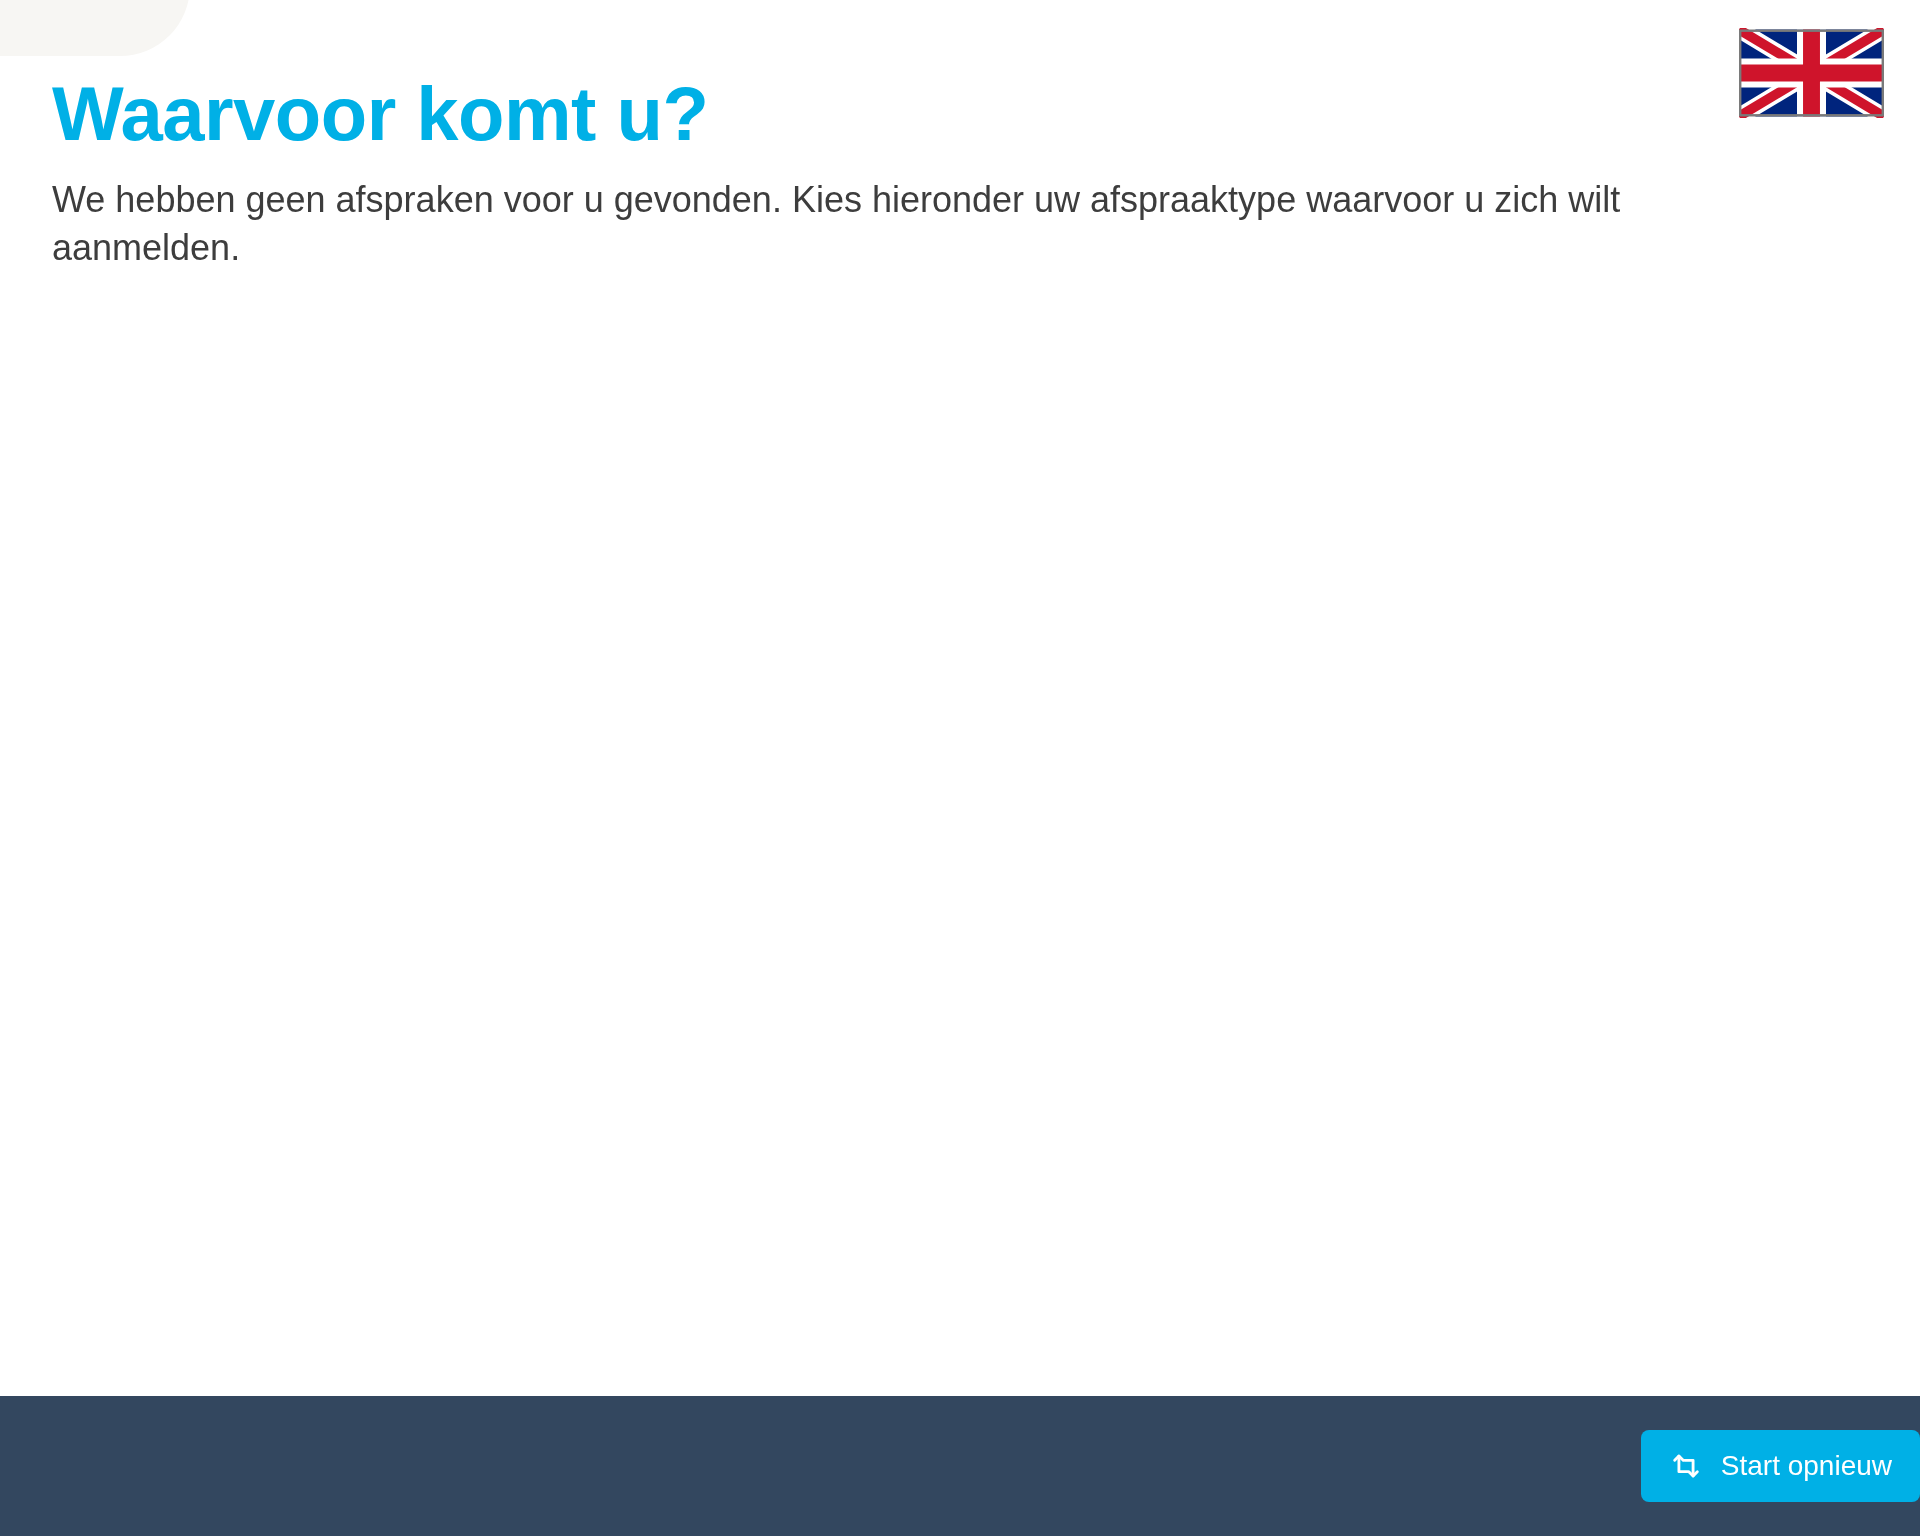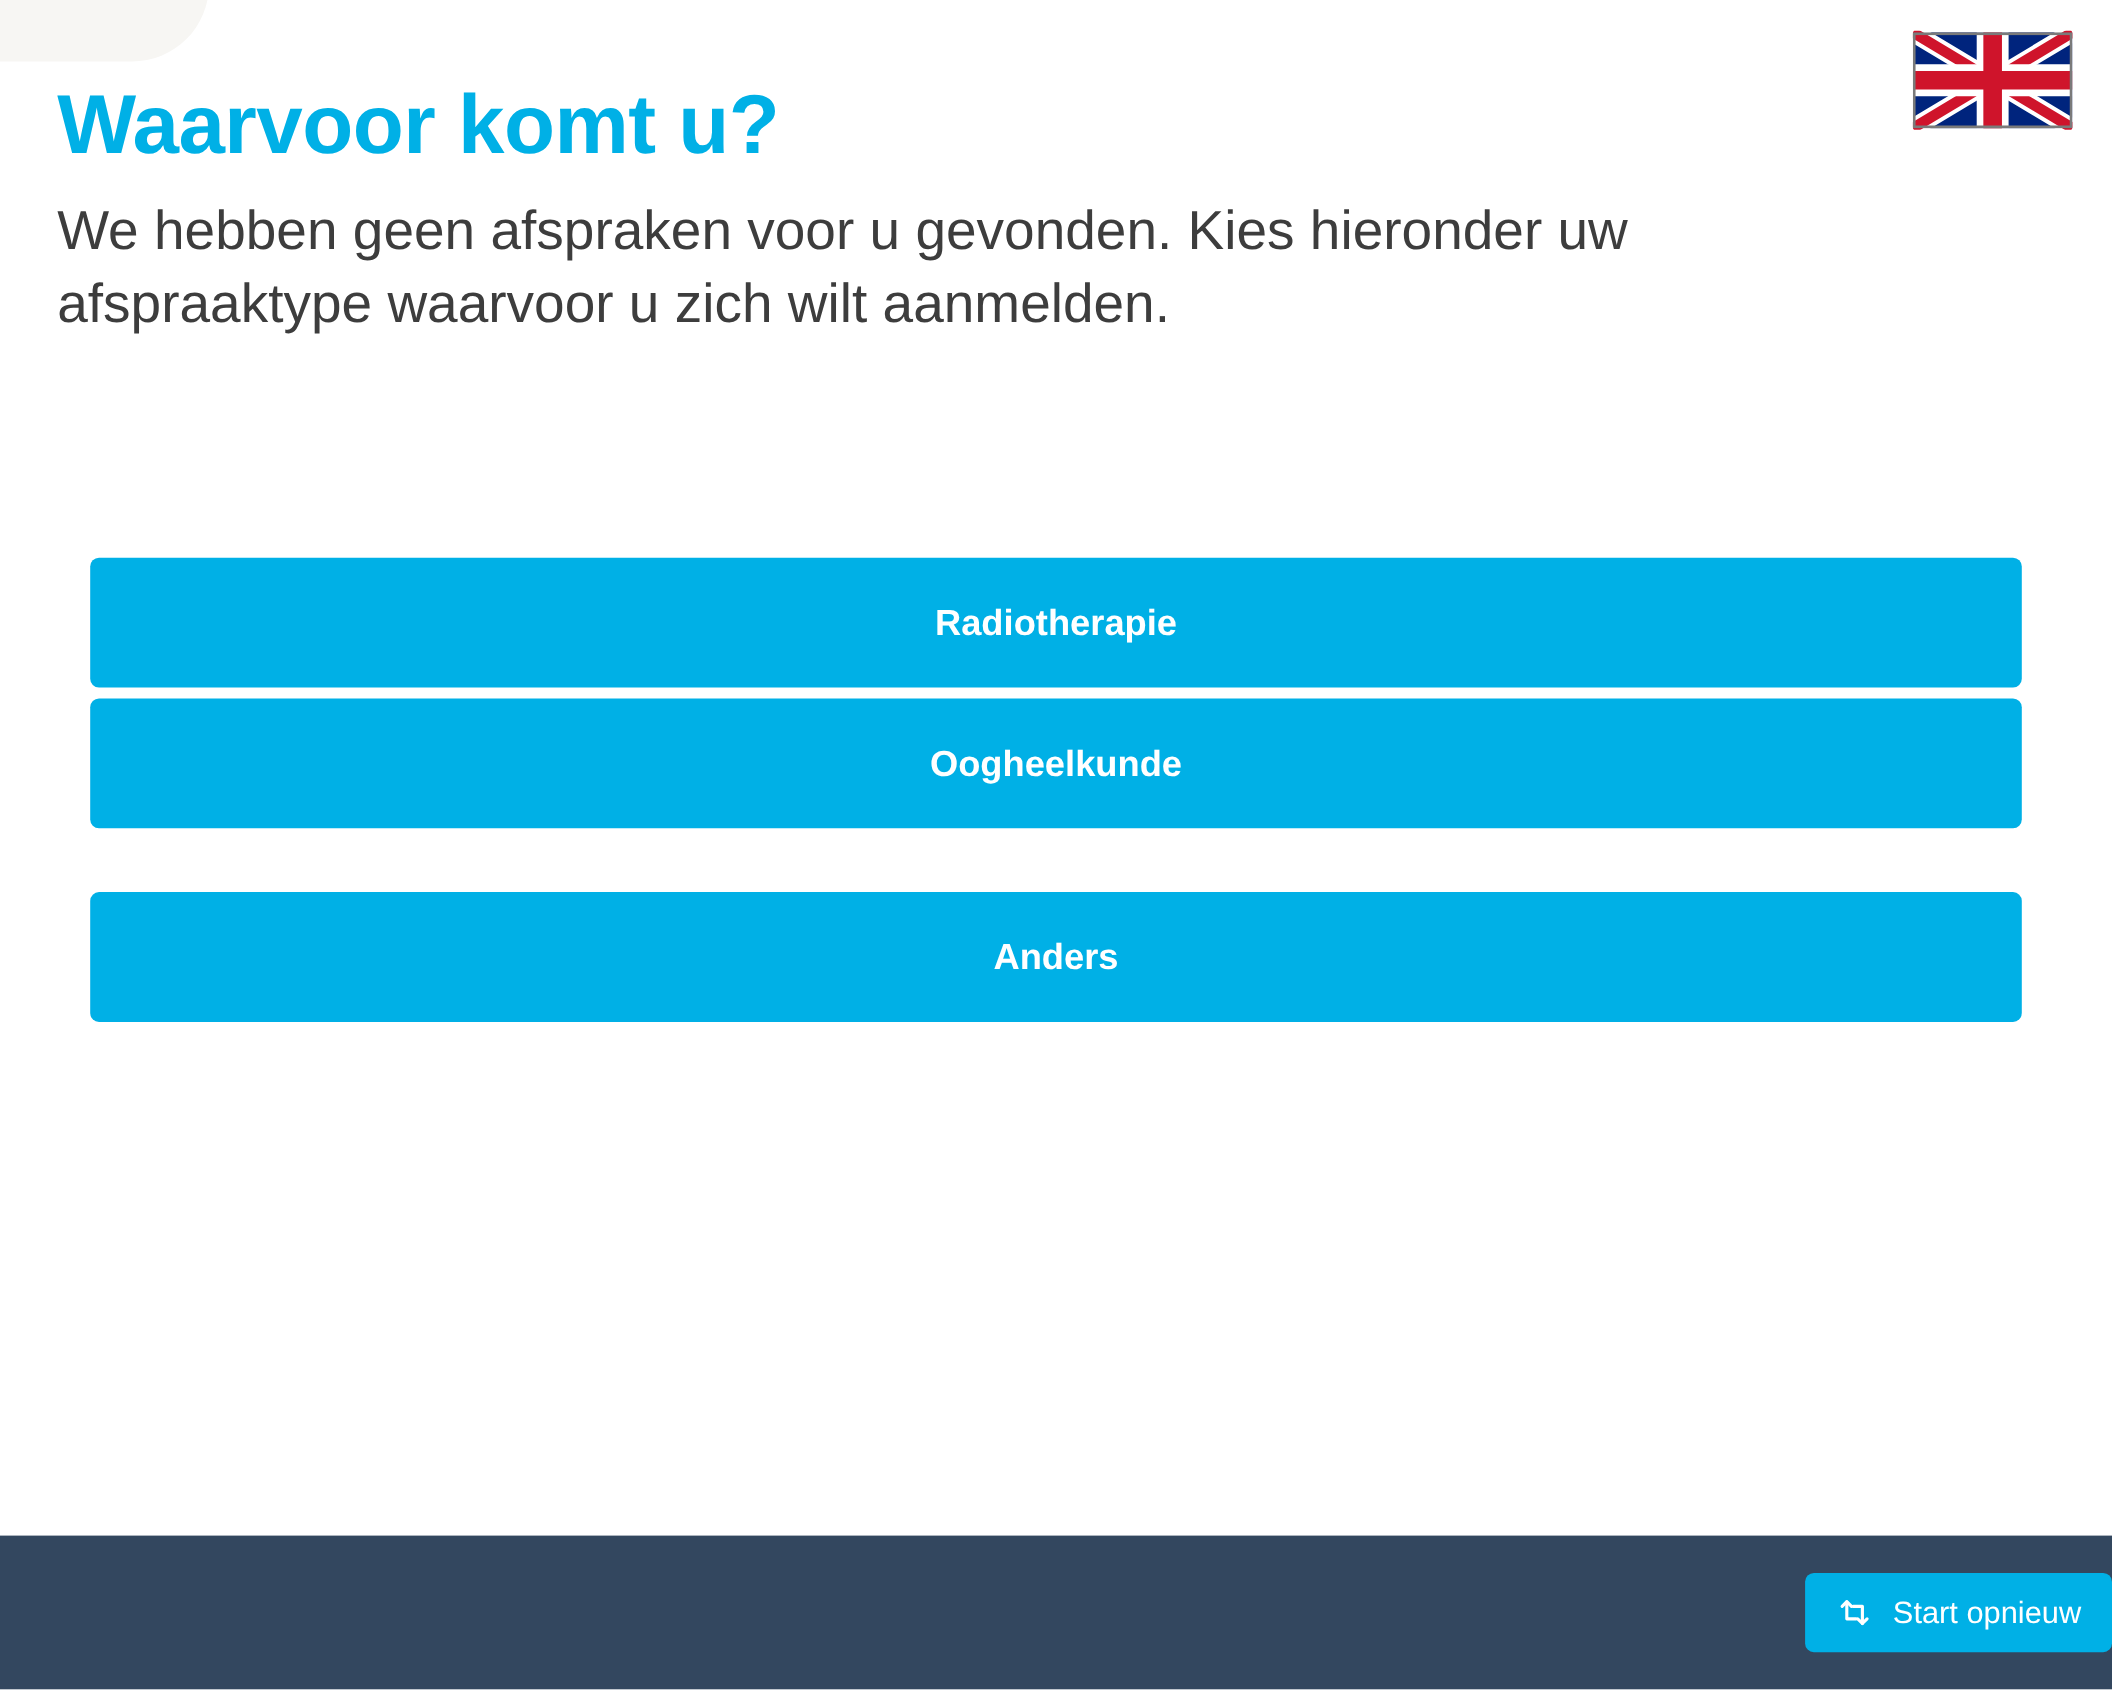--- a/index.html
+++ b/index.html
@@ -57,21 +57,21 @@
     padding-top: 74px;
     font-size: 76px;
     line-height: 1.05;
     font-weight: bold;
     color: #00b0e6;
     letter-spacing: -0.5px;
   }
 
   .page-subtitle {
     margin: 22px 0 0 0;
-    font-size: 50px;
+    font-size: 36px;
     line-height: 1.35;
     color: #3d3d3d;
     max-width: 1600px;
     font-weight: normal;
   }
 
   .options {
     margin-top: 196px;
     display: flex;
     flex-direction: column;
@@ -153,25 +153,20 @@
       <path d="M30,0 L30,36 M0,18 L60,18" stroke="#ffffff" stroke-width="12"></path>
       <path d="M30,0 L30,36 M0,18 L60,18" stroke="#cf142b" stroke-width="7"></path>
       <rect x="0.5" y="0.5" width="59" height="35" fill="none" stroke="#7a7a7a" stroke-width="1"></rect>
     </svg>
   </div>
 
   <div class="content">
     <h1 class="page-title">Waarvoor komt u?</h1>
     <p class="page-subtitle">We hebben geen afspraken voor u gevonden. Kies hieronder uw afspraaktype waarvoor u zich wilt aanmelden.</p>
 
-    <div class="options">
-      <button class="option-btn">Radiotherapie</button>
-      <button class="option-btn">Oogheelkunde</button>
-      <button class="option-btn gap-above">Anders</button>
-    </div>
 
   </div>
 
   <div class="bottom-bar">
     <button class="restart-btn">
       <span class="restart-icon">
         <svg viewBox="0 0 24 24" width="34" height="34" fill="none" stroke="#ffffff" stroke-width="2" stroke-linecap="round" stroke-linejoin="round">
           <polyline points="4,8 7,5 10,8"></polyline>
           <path d="M7,5 L7,16 L13,16"></path>
           <polyline points="20,16 17,19 14,16"></polyline>

